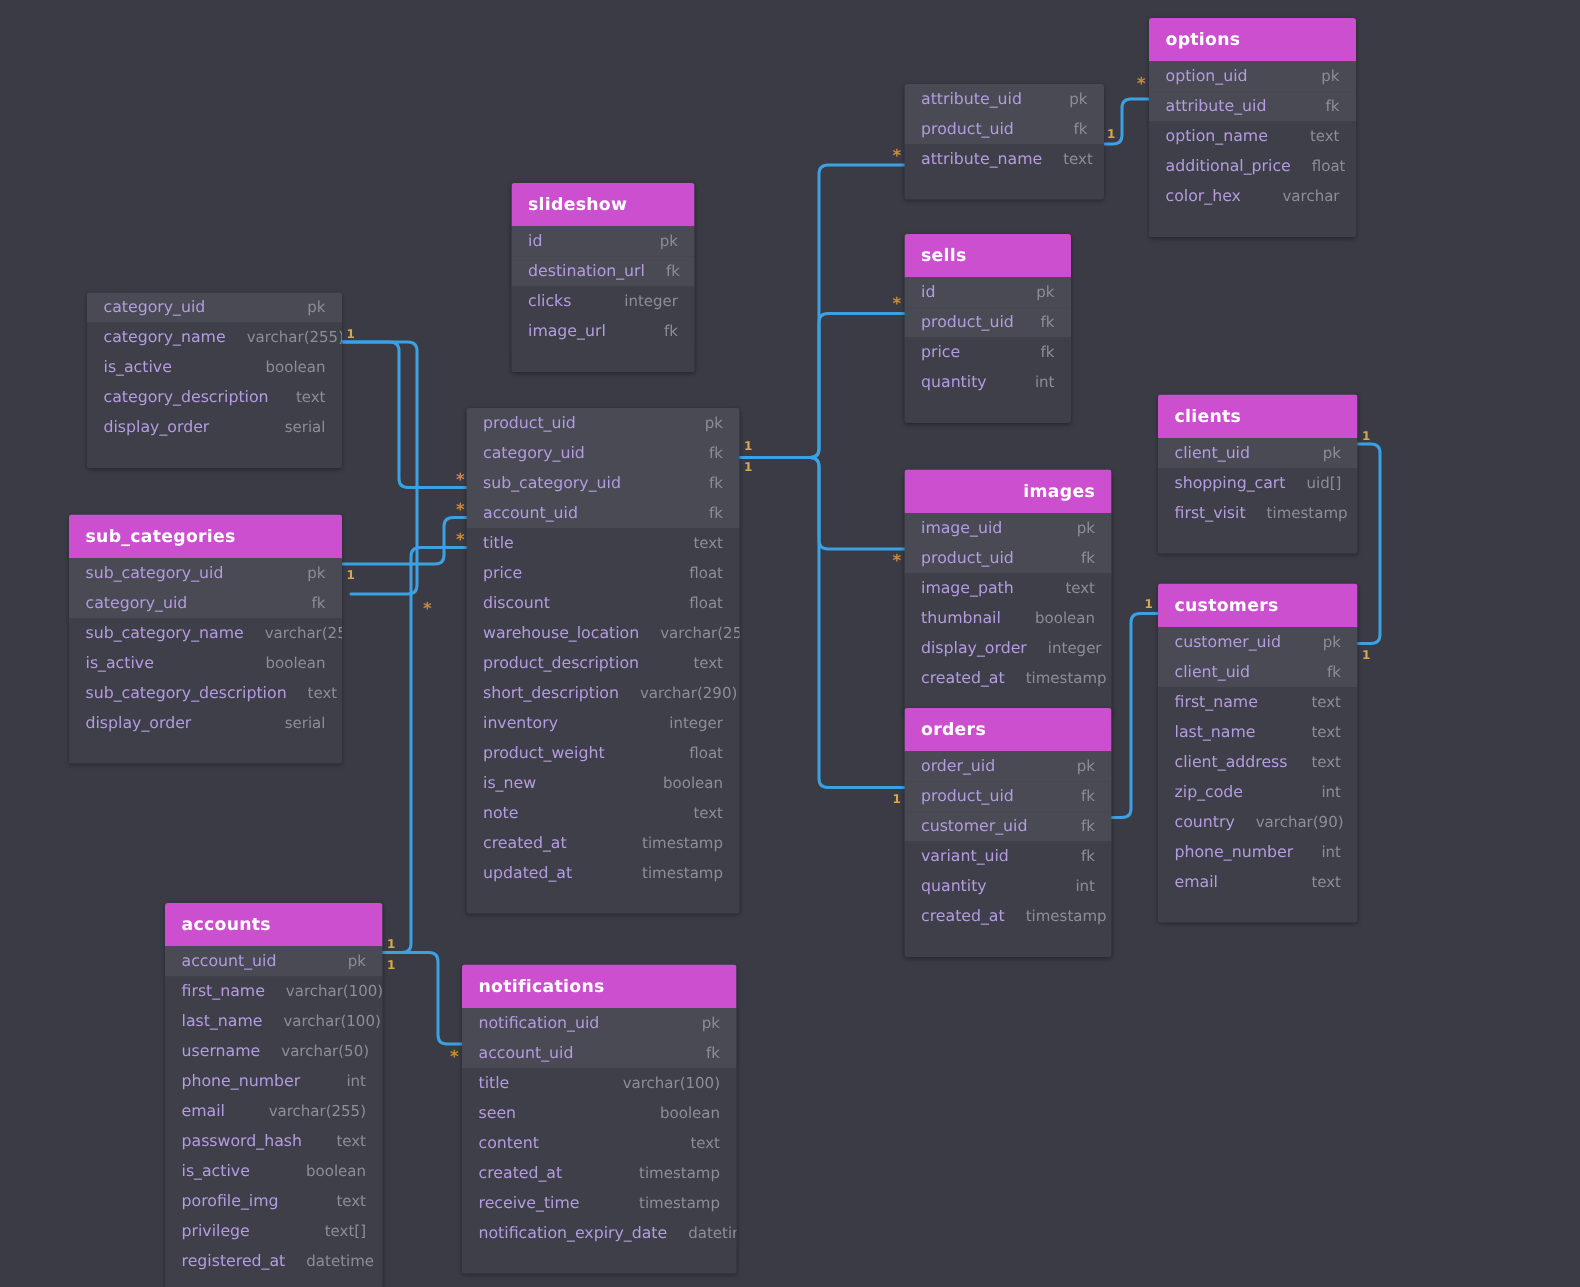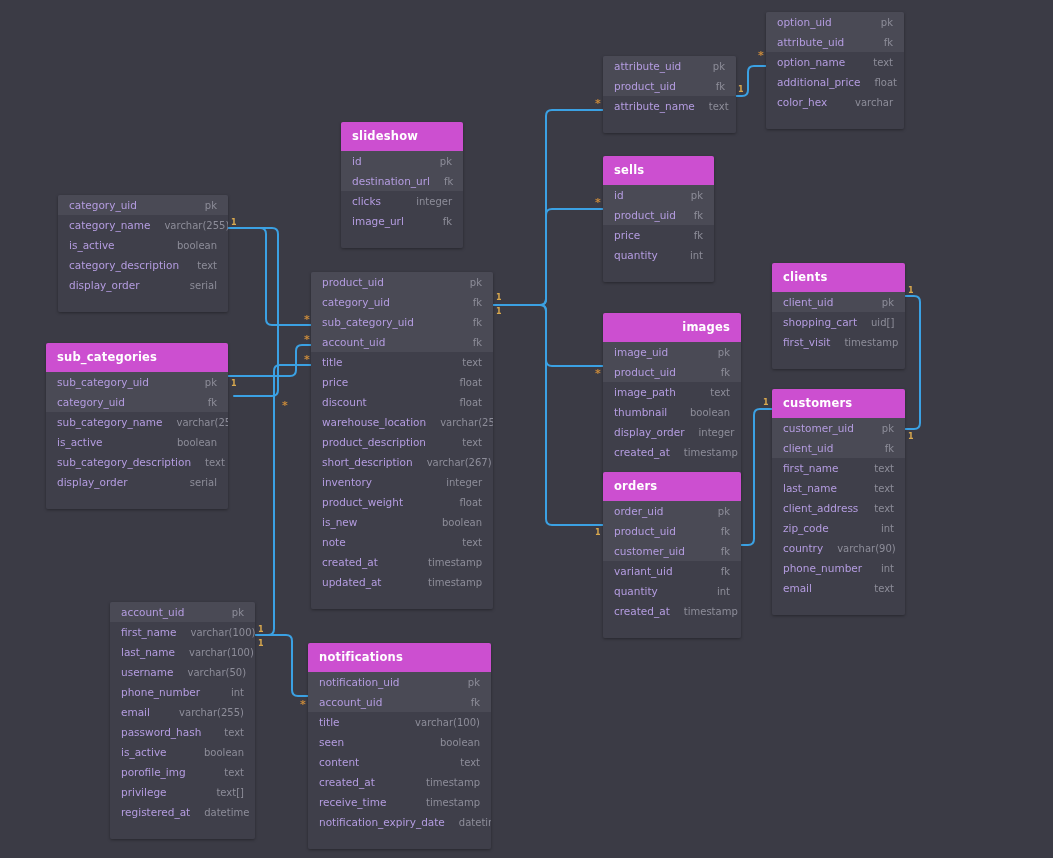--- a/index.html
+++ b/index.html
@@ -120,20 +120,21 @@
     <div class="card-label star" style="left: 304px; top: 336px;">*</div>
     <div class="card-label star" style="left: 304px; top: 356px;">*</div>
     <div class="card-label star" style="left: 282px; top: 402px;">*</div>
     <div class="card-label" style="left: 258px; top: 626px;">1</div>
     <div class="card-label" style="left: 258px; top: 640px;">1</div>
     <div class="card-label star" style="left: 300px; top: 701px;">*</div>
     <div class="card-label" style="left: 908px; top: 287px;">1</div>
     <div class="card-label" style="left: 908px; top: 433px;">1</div>
     <div class="card-label" style="left: 763px; top: 399px;">1</div>
     <div class="table" style="left: 766px; top: 12px; width: 138px;">
+      <div class="thead">options</div>
       <div class="body-wrap">
         <div class="row hl">
           <span class="nm">option_uid</span>
           <span class="ty">pk</span>
         </div>
         <div class="row hl">
           <span class="nm">attribute_uid</span>
           <span class="ty">fk</span>
         </div>
         <div class="row">
@@ -282,21 +283,21 @@
         <div class="row">
           <span class="nm">warehouse_location</span>
           <span class="ty">varchar(255)</span>
         </div>
         <div class="row">
           <span class="nm">product_description</span>
           <span class="ty">text</span>
         </div>
         <div class="row">
           <span class="nm">short_description</span>
-          <span class="ty">varchar(267)</span>
+          <span class="ty">varchar(290)</span>
         </div>
         <div class="row">
           <span class="nm">inventory</span>
           <span class="ty">integer</span>
         </div>
         <div class="row">
           <span class="nm">product_weight</span>
           <span class="ty">float</span>
         </div>
         <div class="row">
@@ -439,20 +440,21 @@
           <span class="nm">quantity</span>
           <span class="ty">int</span>
         </div>
         <div class="row">
           <span class="nm">created_at</span>
           <span class="ty">timestamp</span>
         </div>
       </div>
     </div>
     <div class="table" style="left: 110px; top: 602px; width: 145px;">
+      <div class="thead">accounts</div>
       <div class="body-wrap">
         <div class="row hl">
           <span class="nm">account_uid</span>
           <span class="ty">pk</span>
         </div>
         <div class="row">
           <span class="nm">first_name</span>
           <span class="ty">varchar(100)</span>
         </div>
         <div class="row">

